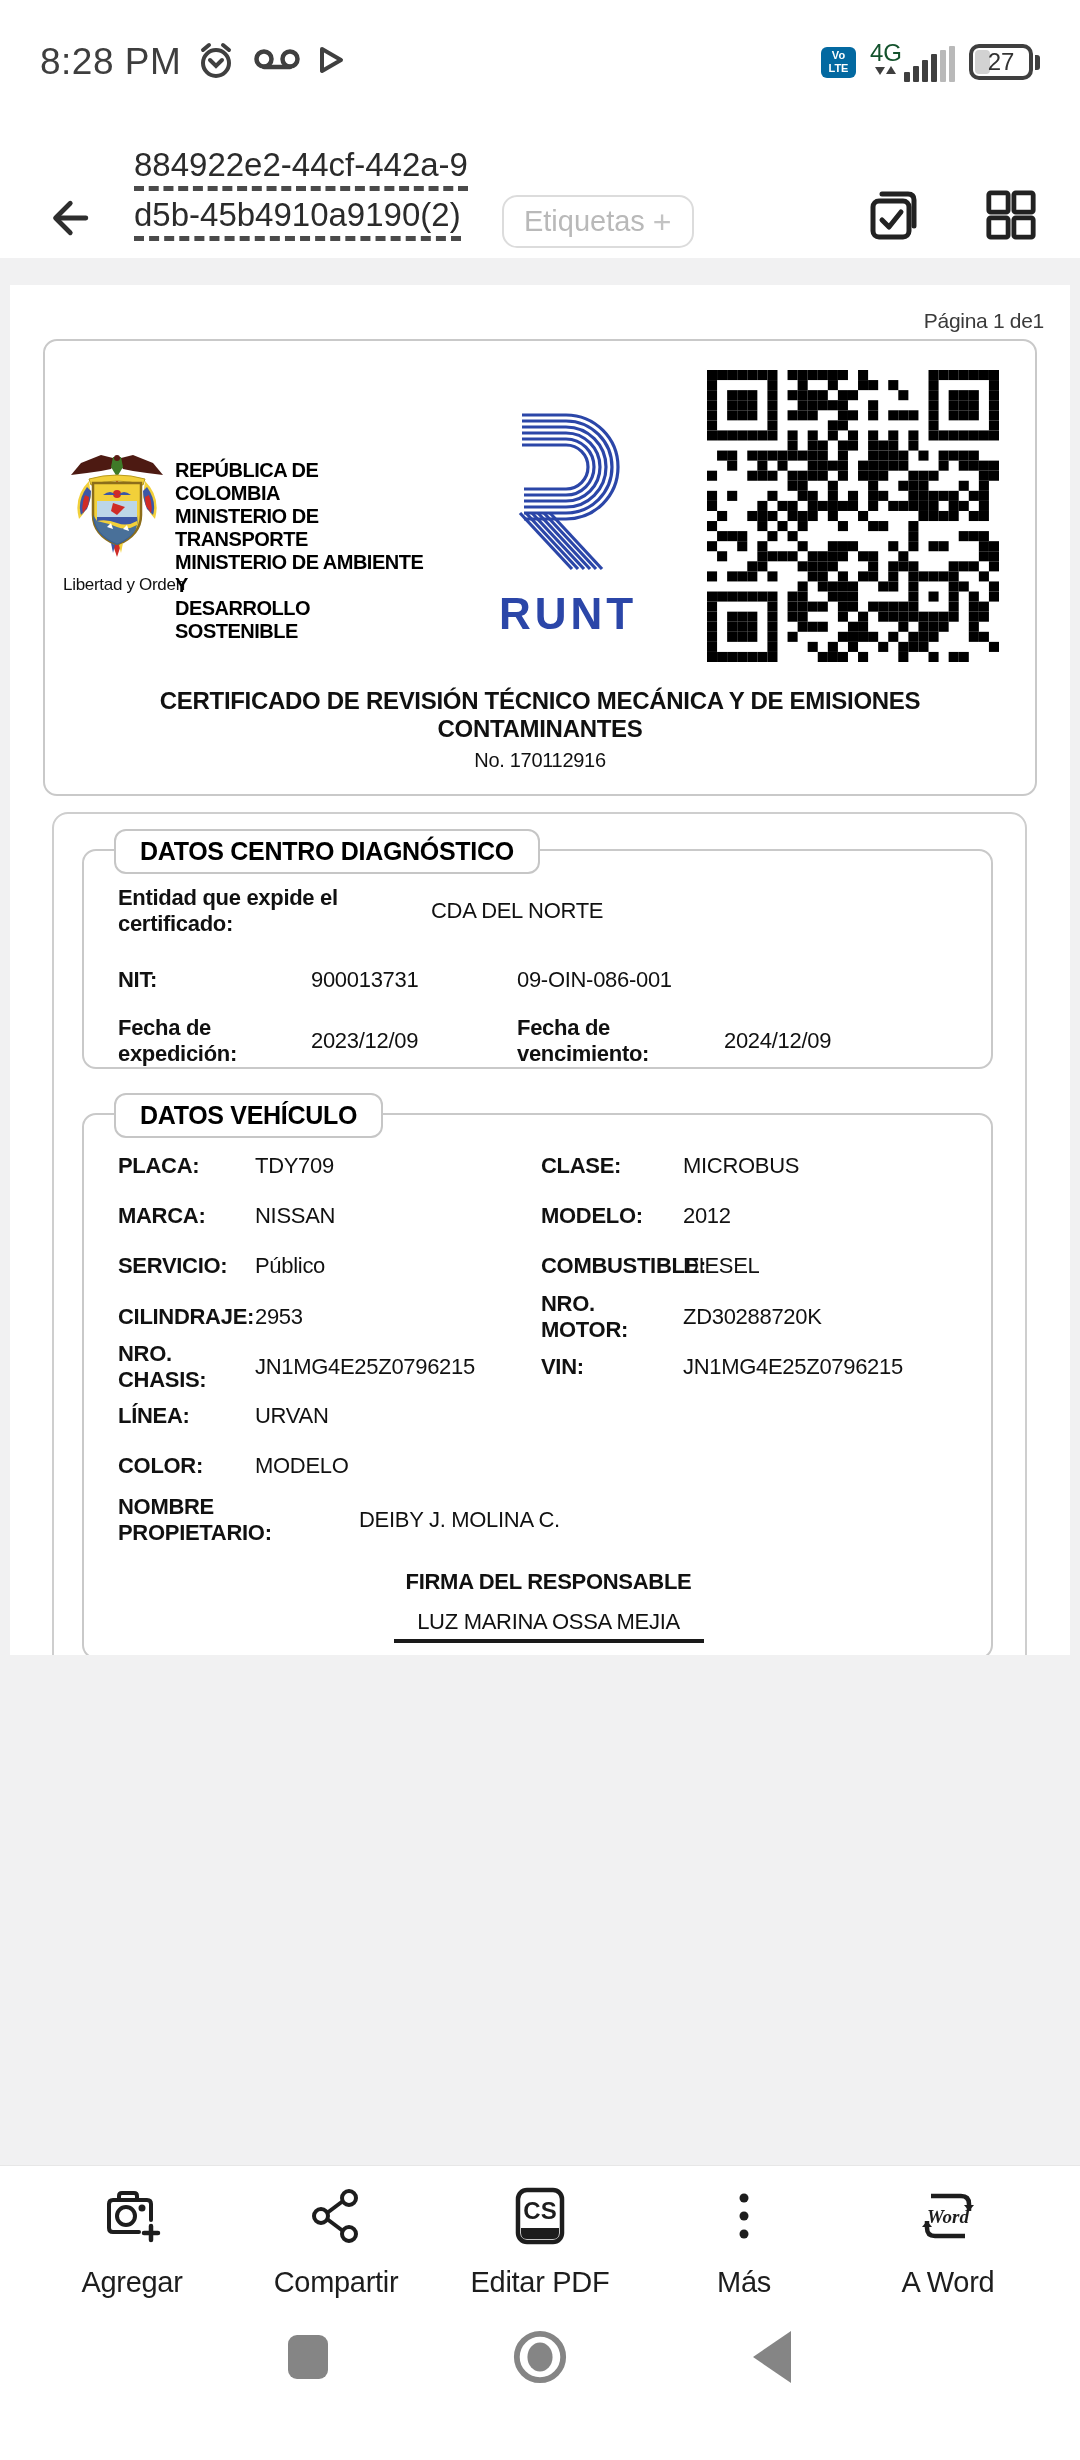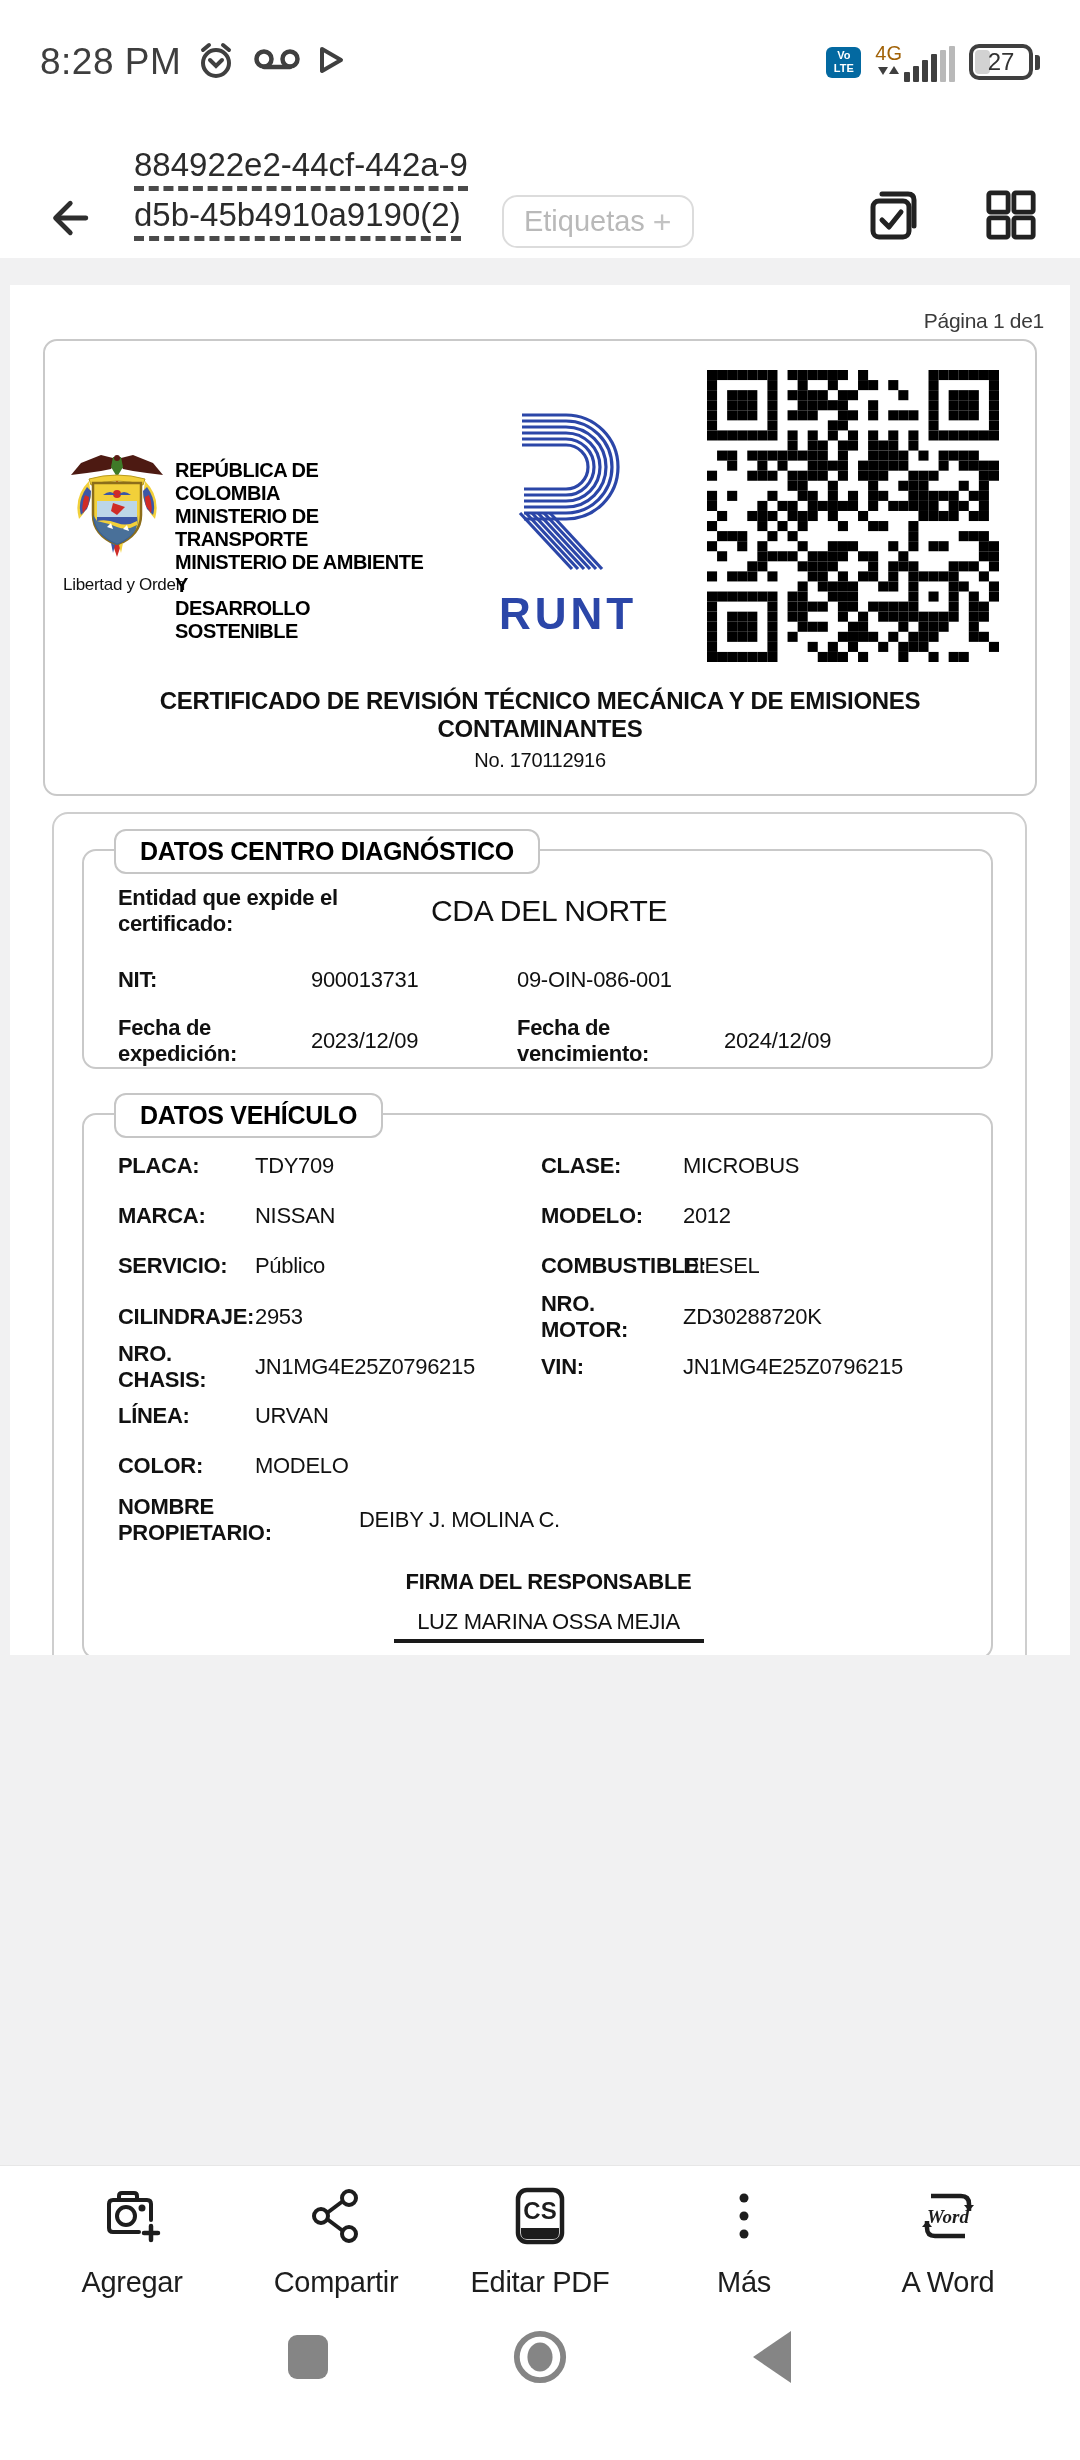--- a/index.html
+++ b/index.html
@@ -9,21 +9,21 @@
   
   .status-bar { height:110px; display:flex; align-items:center; padding:14px 40px 0 40px; background:#fff; }
   .sb-time { font-size:37px; color:#3e3e3e; letter-spacing:0.5px; }
   .sb-left-icons { display:flex; align-items:center; gap:16px; margin-left:14px; }
   .sb-right { margin-left:auto; display:flex; align-items:center; gap:14px; }
   .volte { width:35px; height:31px; background:#0369a1; border-radius:6px; color:#fff;
     font-size:11px; font-weight:bold; line-height:1.15; display:flex; flex-direction:column;
     align-items:center; justify-content:center; }
   .net-group { display:flex; align-items:flex-start; gap:2px; }
   .net-left { display:flex; flex-direction:column; align-items:center; }
-  .net-type { font-size:20px; color:#a16207; line-height:20px; }
+  .net-type { font-size:24px; color:#14532d; line-height:20px; }
   .net-arrows { display:flex; gap:1px; margin-top:3px; }
   .arrow-up { width:0;height:0;border-left:5px solid transparent;border-right:5px solid transparent;border-bottom:8px solid #3f3f3f; }
   .arrow-dn { width:0;height:0;border-left:5px solid transparent;border-right:5px solid transparent;border-top:8px solid #3f3f3f; margin-top:1px;}
   .bars { display:flex; align-items:flex-end; gap:3px; height:36px; margin-top:3px;}
   .bar { width:6px; border-radius:1px; background:#3f3f3f; }
   .bar.gray { background:#b9b9b9; }
   .battery-wrap { display:flex; align-items:center; }
   .battery { width:64px; height:36px; border:4px solid #3f3f3f; border-radius:10px; position:relative;
     display:flex; align-items:center; justify-content:center; overflow:hidden; }
   .battery-fill { position:absolute; left:2px; top:2px; bottom:2px; width:15px; background:#d2d2d2; border-radius:4px; }
@@ -61,21 +61,21 @@
   .outer-box { margin:16px 43px 0 42px; border:2px solid #cecece; border-radius:16px; padding-bottom:18px; }
   .section-box { position:relative; margin:35px 32px 0 28px; border:2px solid #c9c9c9; border-radius:14px; }
   .section-box.vehicle { margin-top:44px; }
   .section-tab { position:absolute; top:-22px; left:30px; background:#fff; border:2px solid #c6c6c6;
     border-radius:12px; padding:6px 24px; font-size:25px; font-weight:bold; letter-spacing:-0.3px; color:#000; }
 
   .sec-inner { padding:0 12px 0 34px; }
   .lbl { font-weight:bold; }
   .entidad-row { display:flex; margin-top:34px; align-items:center; }
   .entidad-row .lbl { width:313px; font-size:22px; }
-  .entidad-row .val { font-size:30px; }
+  .entidad-row .val { font-size:22px; }
   .center-grid { display:grid; grid-template-columns:193px 206px 207px auto; margin-top:14px; min-height:58px; align-items:center; font-size:22px; }
   .center-grid2 { display:grid; grid-template-columns:193px 206px 207px auto; margin-top:6px; height:34px; align-items:center; font-size:22px; }
   .center-grid .lbl3 { padding-right:14px; line-height:26px; }
   .pb18 { padding-bottom:18px; }
 
   .vrows { margin-top:26px; }
   .vrow { display:grid; grid-template-columns:137px 286px 142px auto; height:50px; align-items:center; font-size:22px; }
   .prop-row { display:flex; margin-top:4px; height:50px; align-items:center; font-size:22px; }
   .prop-row .lbl { width:241px; }
   .firma { margin-top:24px; text-align:center; padding-bottom:14px; }

